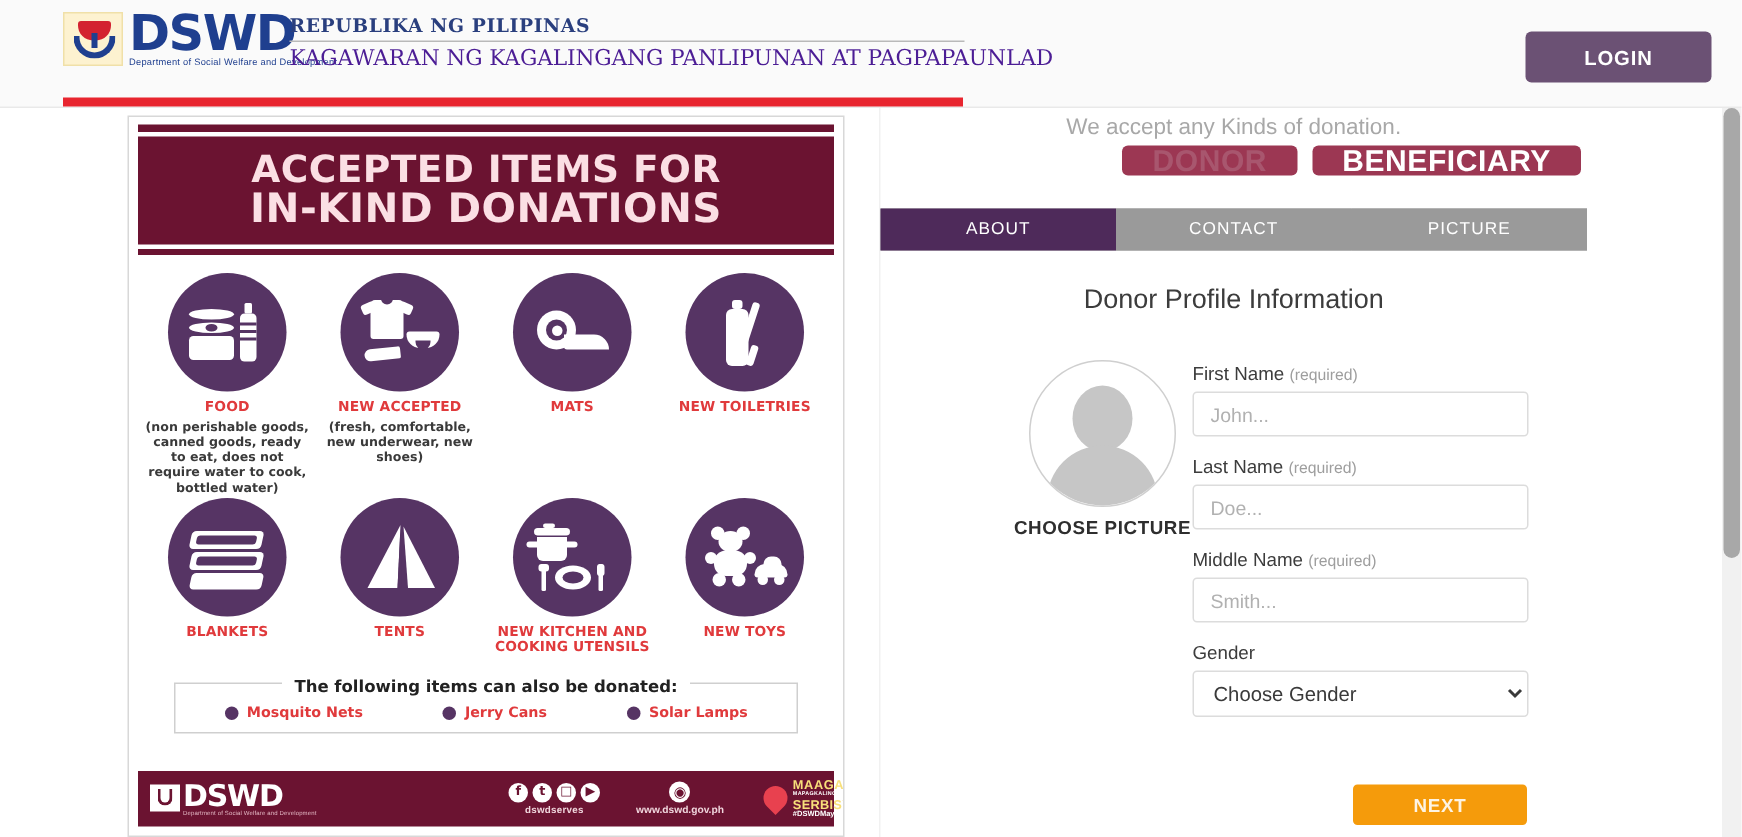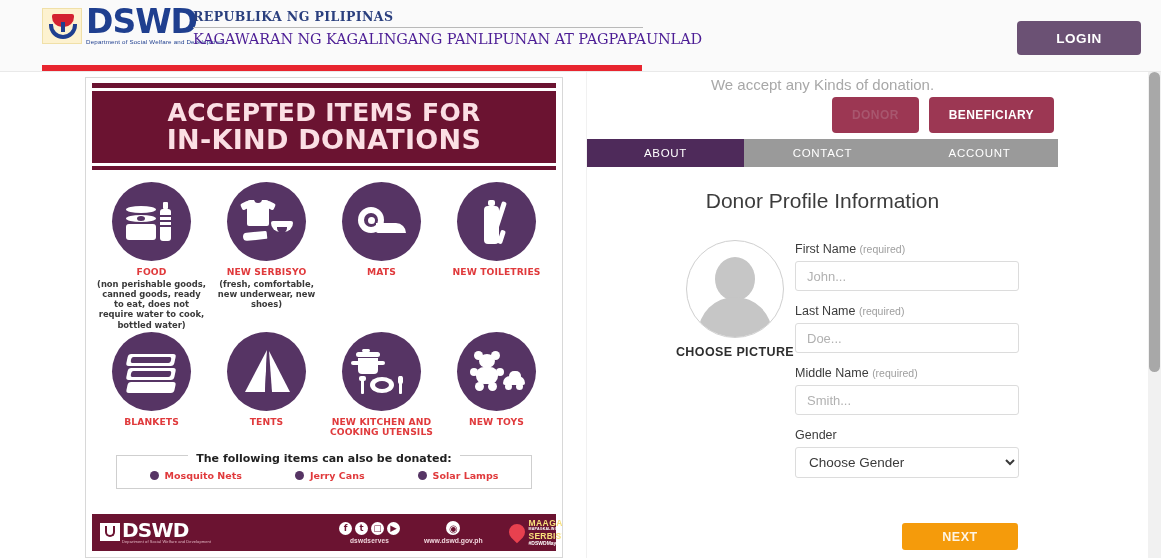--- a/index.html
+++ b/index.html
@@ -240,44 +240,44 @@
     position: absolute; left: 0; right: 0; top: 4px;
     text-align: center;
     font-size: 15px; color: #a8a8a8;
     font-family: "Liberation Sans", sans-serif;
   }
   .seg {
     position: absolute; right: 4px; top: 25px;
     display: flex; gap: 10px;
   }
   .seg-btn {
-    height: 36px; padding: 0 20px;
+    height: 20px; padding: 0 20px;
     background: #9c3753; border: none; border-radius: 4px;
-    color: #ffffff; font-size: 12px; font-weight: bold;
+    color: #ffffff; font-size: 20px; font-weight: bold;
     letter-spacing: .4px; cursor: pointer;
     font-family: "Liberation Sans", sans-serif;
   }
   .seg-btn.dim { color: #a8566e; }
 
   .tabs {
     position: absolute; left: 0; right: 0; top: 67px;
     height: 28px; display: flex;
     background: #9a9a9a;
   }
   .tab {
     flex: 1; display: flex; align-items: center; justify-content: center;
     color: #ffffff; font-size: 11.5px; letter-spacing: .7px;
     cursor: pointer; background: #9a9a9a;
     font-family: "Liberation Sans", sans-serif;
   }
   .tab.active { background: #4e2a5a; }
 
   .form-title {
     position: absolute; left: 0; right: 0; top: 117px;
-    text-align: center; font-size: 21px; color: #3c3c3c;
+    text-align: center; font-size: 18px; color: #3c3c3c;
     font-family: "Liberation Sans", sans-serif;
   }
 
   .avatar-col {
     position: absolute; left: 58px; top: 168px;
     width: 180px; text-align: center;
   }
   .avatar {
     width: 98px; height: 98px; border-radius: 50%;
     border: 1px solid #cfcfcf; background: #ffffff;
@@ -399,21 +399,21 @@
     <div class="cell">
       <div class="circ">
         <div class="w" style="left:20px;top:18px;width:22px;height:26px;border-radius:3px 3px 2px 2px"></div>
         <div class="w" style="left:14px;top:20px;width:9px;height:7px;transform:rotate(-25deg);border-radius:2px"></div>
         <div class="w" style="left:39px;top:20px;width:9px;height:7px;transform:rotate(25deg);border-radius:2px"></div>
         <div style="position:absolute;left:27px;top:17px;width:8px;height:4px;border-radius:0 0 5px 5px;background:#563464"></div>
         <div class="w" style="left:44px;top:39px;width:22px;height:11px;border-radius:2px 2px 9px 9px"></div>
         <div style="position:absolute;left:50px;top:45px;width:10px;height:6px;background:#563464;border-radius:0 0 6px 6px"></div>
         <div class="w" style="left:16px;top:50px;width:24px;height:8px;border-radius:8px 3px 2px 8px;transform:rotate(-6deg)"></div>
       </div>
-      <div class="cell-title">NEW SERBISYO</div>
+      <div class="cell-title">NEW ACCEPTED</div>
       <div class="cell-desc">(fresh, comfortable, new underwear, new shoes)</div>
     </div>
 
     <div class="cell">
       <div class="circ">
         <div class="w" style="left:16px;top:25px;width:26px;height:26px;border-radius:50%"></div>
         <div style="position:absolute;left:22px;top:31px;width:14px;height:14px;border-radius:50%;background:#563464"></div>
         <div class="w" style="left:26px;top:35px;width:7px;height:7px;border-radius:50%"></div>
         <div class="w" style="left:34px;top:41px;width:30px;height:10px;border-radius:0 10px 0 2px"></div>
       </div>
@@ -559,21 +559,21 @@
   <div class="accept-line">We accept any Kinds of donation.</div>
 
   <div class="seg">
     <button class="seg-btn dim">DONOR</button>
     <button class="seg-btn">BENEFICIARY</button>
   </div>
 
   <div class="tabs">
     <div class="tab active">ABOUT</div>
     <div class="tab">CONTACT</div>
-    <div class="tab">ACCOUNT</div>
+    <div class="tab">PICTURE</div>
   </div>
 
   <div class="form-title">Donor Profile Information</div>
 
   <div class="avatar-col">
     <div class="avatar">
       <div class="head"></div>
       <div class="body"></div>
     </div>
     <div class="choose-pic">CHOOSE PICTURE</div>

